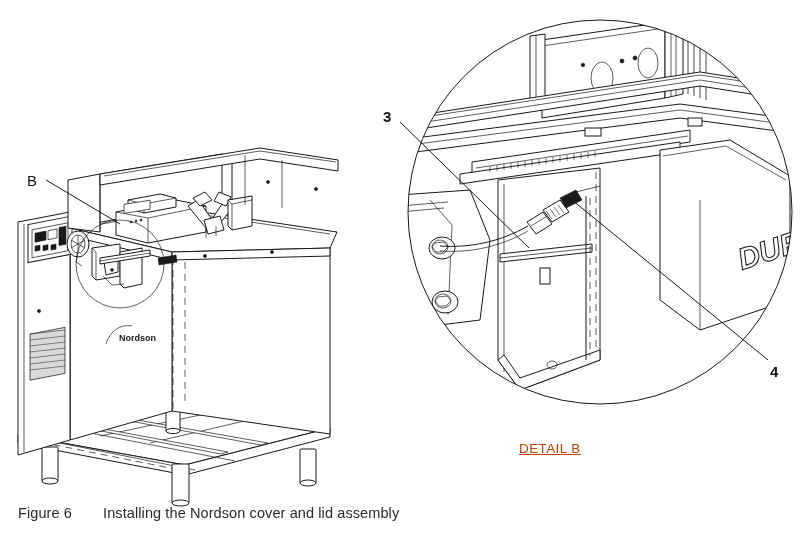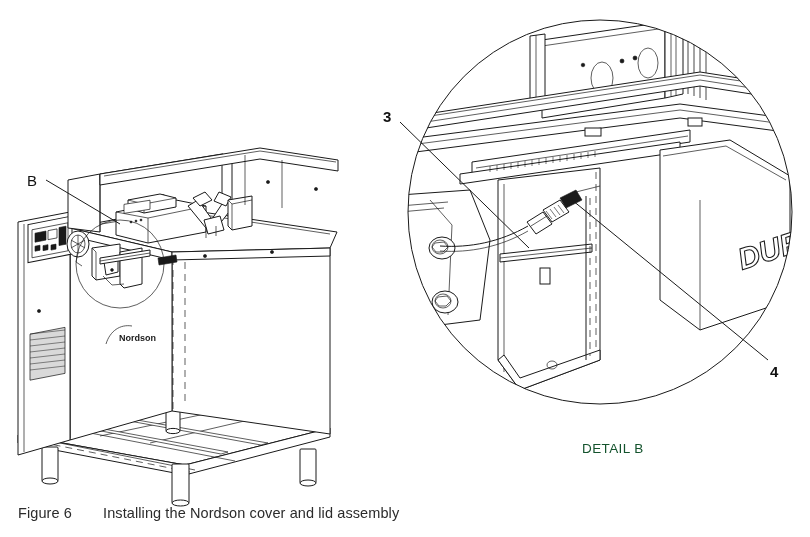--- a/index.html
+++ b/index.html
@@ -45,26 +45,27 @@
     position: absolute;
     left: 103px;
     top: 0;
     font-size: 14.5px;
     color: #2b2b2b;
     letter-spacing: 0.1px;
     white-space: nowrap;
   }
   .detail-label {
     position: absolute;
-    left: 582px;
+    left: 519px;
     top: 441px;
     font-size: 13.5px;
-    color: #14532d;
+    color: #c2410c;
     letter-spacing: 0.4px;
     white-space: nowrap;
+    text-decoration: underline;
   }
   .callout-txt {
     position: absolute;
     font-weight: bold;
     color: #111111;
     white-space: nowrap;
   }
   #callout-3 { left: 383px; top: 108px; font-size: 15px; }
   #callout-4 { left: 770px; top: 363px; font-size: 15px; }
   #callout-B { left: 27px; top: 172px; font-size: 15px; font-weight: normal; }

